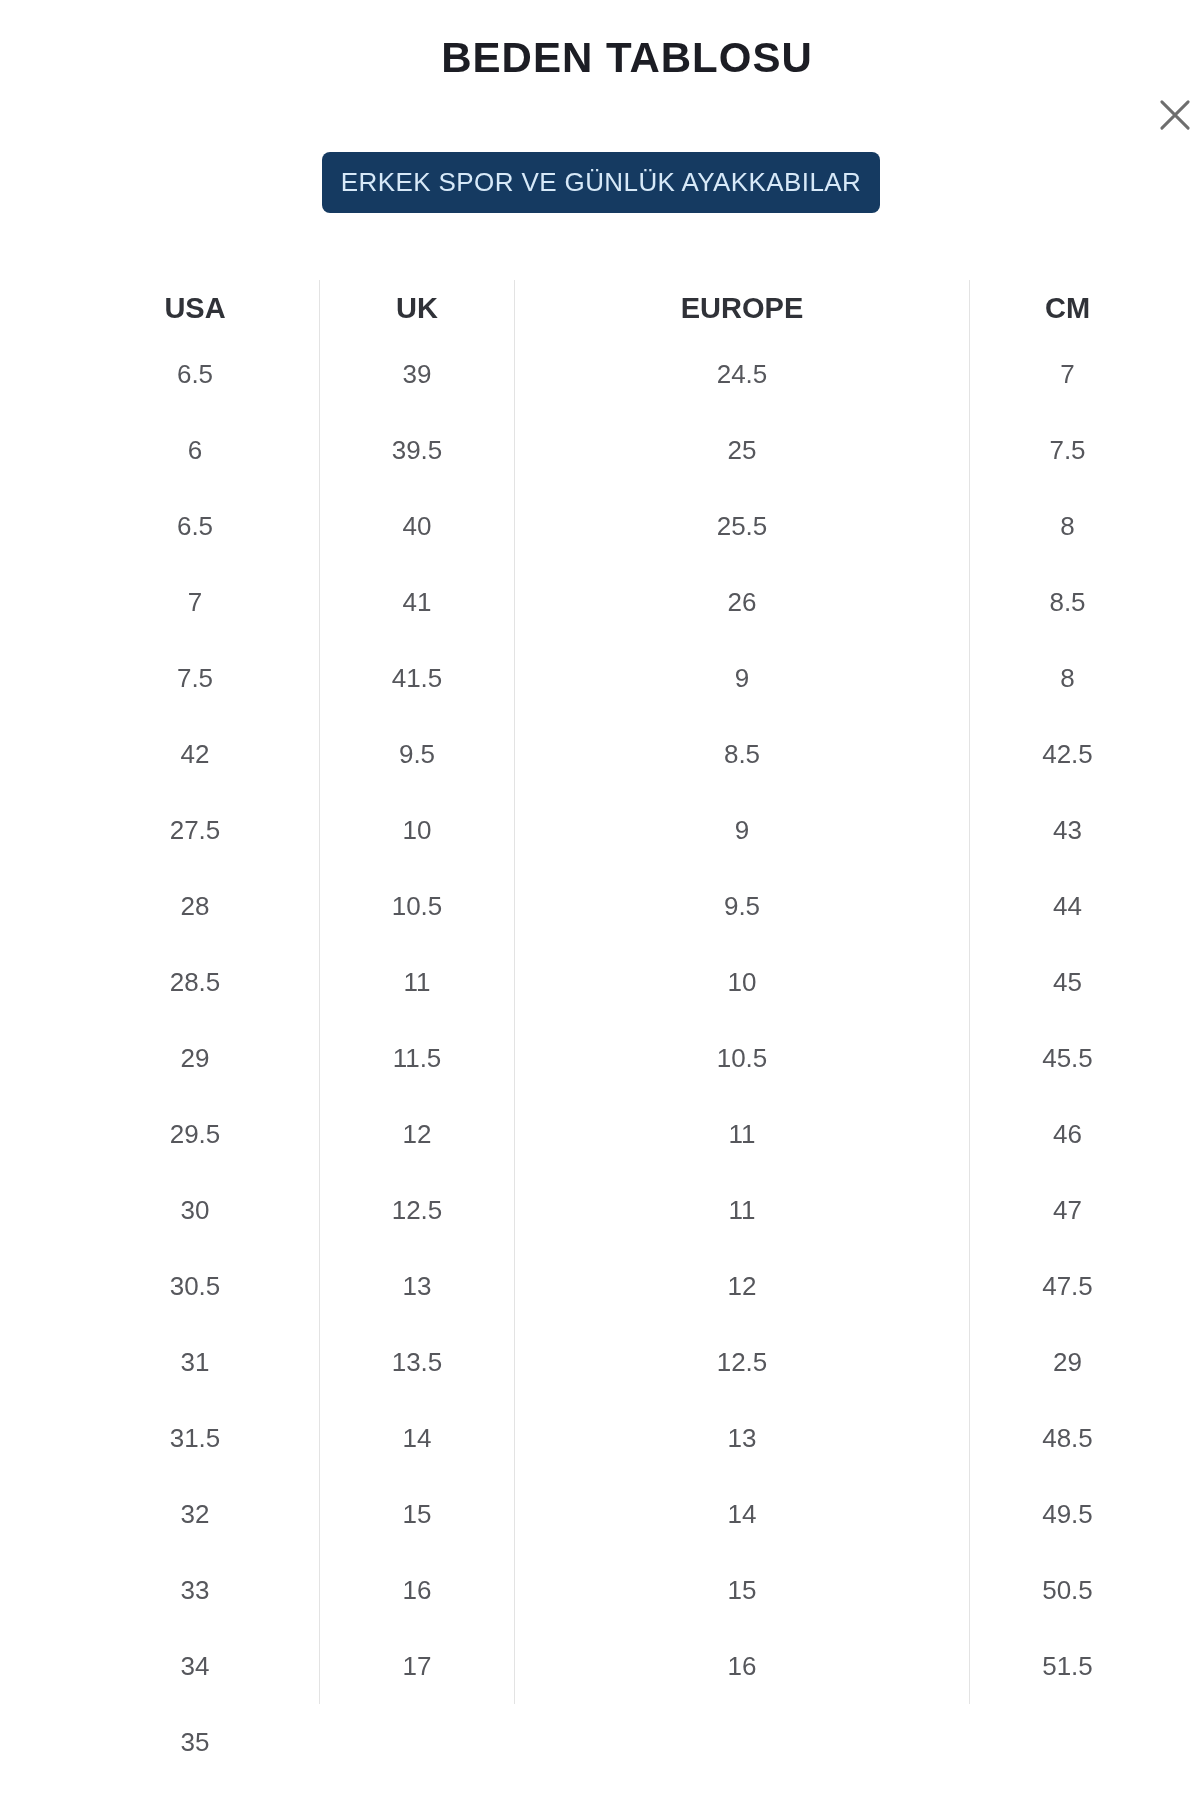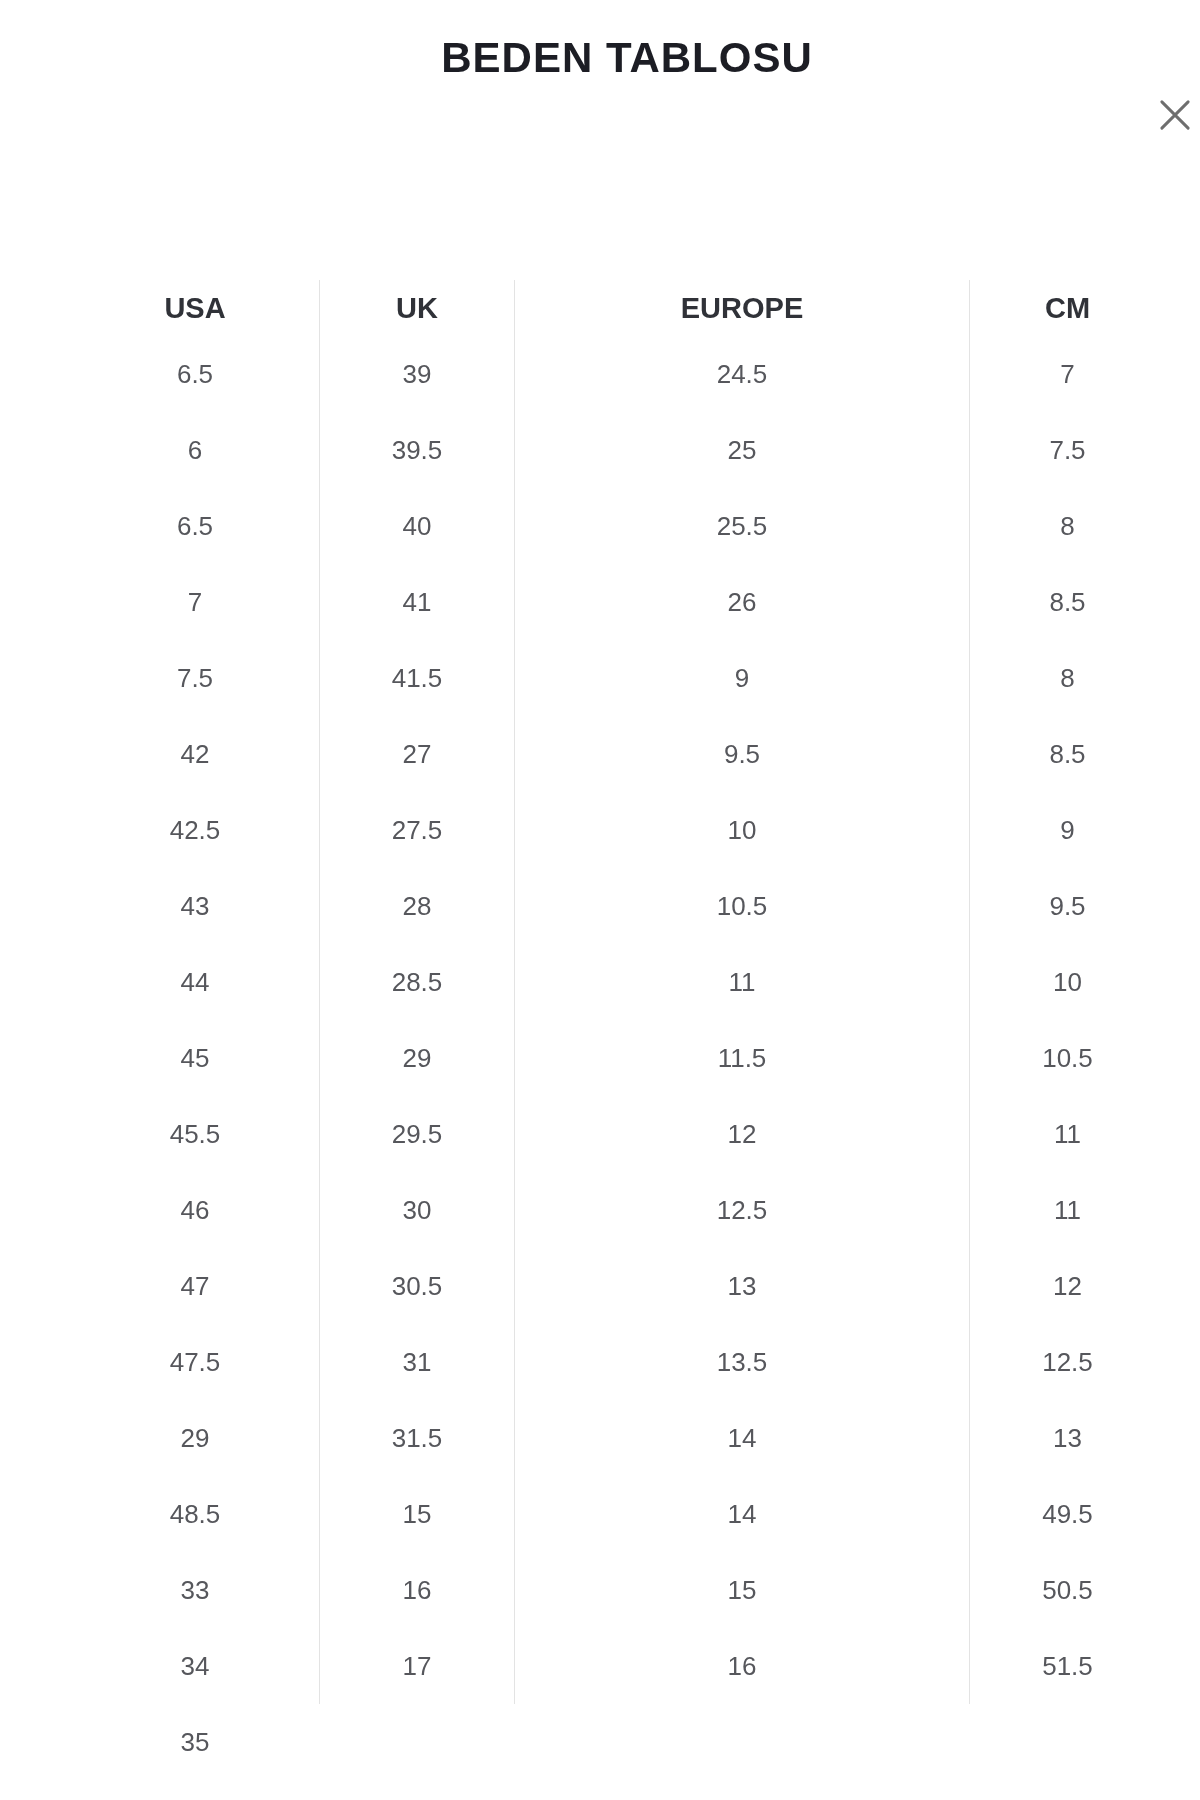--- a/index.html
+++ b/index.html
@@ -96,20 +96,23 @@
   <div class="modal-title" style="color: rgb(28, 29, 36);">BEDEN TABLOSU</div>
 
   <button class="close-btn">
     <span style="display:flex;">
       <svg viewBox="0 0 24 24" fill="none">
         <path d="M4.5 4.5 L19.5 19.5 M19.5 4.5 L4.5 19.5" stroke="#6e6e6e" stroke-width="1.7" stroke-linecap="round"></path>
       </svg>
     </span>
   </button>
 
+  <button class="category-button" style="background: rgb(21, 58, 97); color: rgb(215, 233, 248);">
+    <span>ERKEK SPOR VE GÜNLÜK AYAKKABILAR</span>
+  </button>
 
   <div class="size-table">
       <div class="cell head">USA</div>
       <div class="cell head">UK</div>
       <div class="cell head">EUROPE</div>
       <div class="cell head">CM</div>
       <div class="cell">6.5</div>
       <div class="cell">39</div>
       <div class="cell">24.5</div>
       <div class="cell">7</div>
@@ -123,21 +126,20 @@
       <div class="cell">8</div>
       <div class="cell">7</div>
       <div class="cell">41</div>
       <div class="cell">26</div>
       <div class="cell">8.5</div>
       <div class="cell">7.5</div>
       <div class="cell">41.5</div>
       <div class="cell">9</div>
       <div class="cell">8</div>
       <div class="cell">42</div>
-      <div class="cell">27</div>
       <div class="cell">9.5</div>
       <div class="cell">8.5</div>
       <div class="cell">42.5</div>
       <div class="cell">27.5</div>
       <div class="cell">10</div>
       <div class="cell">9</div>
       <div class="cell">43</div>
       <div class="cell">28</div>
       <div class="cell">10.5</div>
       <div class="cell">9.5</div>
@@ -163,20 +165,21 @@
       <div class="cell">12</div>
       <div class="cell">47.5</div>
       <div class="cell">31</div>
       <div class="cell">13.5</div>
       <div class="cell">12.5</div>
       <div class="cell">29</div>
       <div class="cell">31.5</div>
       <div class="cell">14</div>
       <div class="cell">13</div>
       <div class="cell">48.5</div>
+      <div class="cell">32</div>
       <div class="cell">15</div>
       <div class="cell">14</div>
       <div class="cell">49.5</div>
       <div class="cell">33</div>
       <div class="cell">16</div>
       <div class="cell">15</div>
       <div class="cell">50.5</div>
       <div class="cell">34</div>
       <div class="cell">17</div>
       <div class="cell">16</div>

